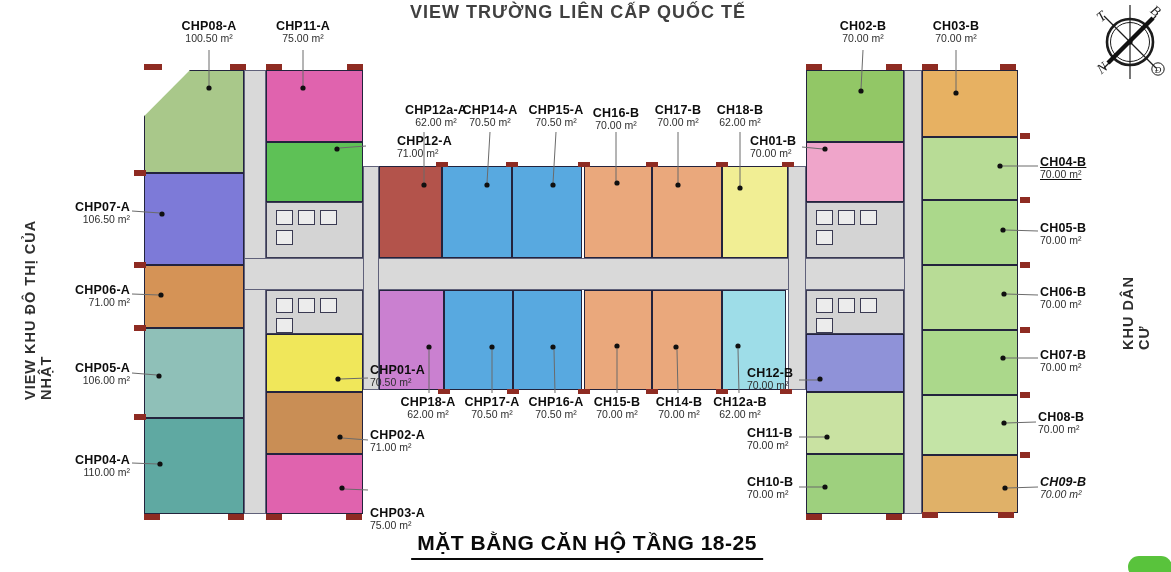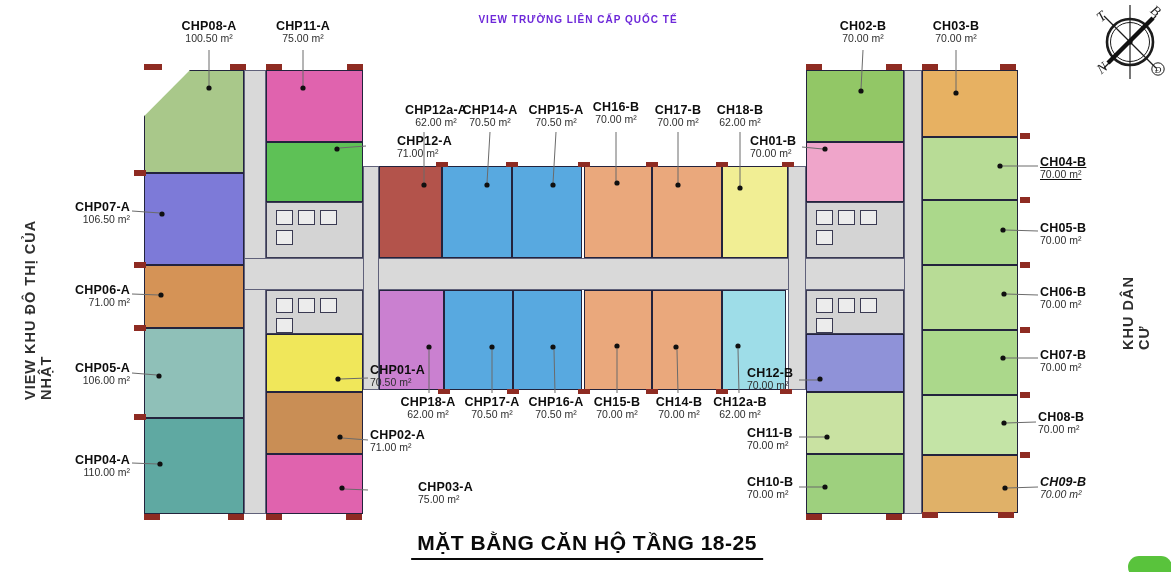--- a/index.html
+++ b/index.html
@@ -18,21 +18,21 @@
   #leaders{position:absolute;left:0;top:0;z-index:3;pointer-events:none;}
   #leaders line{stroke:#6b6b6b;stroke-width:1;}
   #leaders .dot{fill:#101010;}
   .plabel{position:absolute;z-index:4;line-height:1.12;white-space:nowrap;color:#0d0d0d;}
   .plabel .nm{display:block;font-weight:bold;font-size:12.5px;letter-spacing:.2px;}
   .plabel .ar{display:block;font-size:10.5px;color:#2e2e2e;}
   .plabel.c{transform:translateX(-50%);text-align:center;}
   .plabel.r{transform:translateX(-100%);text-align:right;}
   .plabel.l{text-align:left;}
   .viewtext{position:absolute;z-index:5;color:#2f2f2f;font-weight:bold;}
-  #top-view-label{left:578px;top:14px;transform:translateX(-50%);font-size:10px;letter-spacing:1px;color:#6d28d9;}
+  #top-view-label{left:578px;top:2px;transform:translateX(-50%);font-size:18px;letter-spacing:1px;color:#404040;}
   .vert{writing-mode:vertical-rl;transform:rotate(180deg);letter-spacing:1px;}
   #left-view-label{left:22px;top:210px;height:190px;font-size:14.5px;}
   #right-view-label{left:1120px;top:255px;height:95px;font-size:14.5px;}
   #sheet-title{position:absolute;left:587px;top:531px;transform:translateX(-50%);z-index:5;
     font-size:21px;font-weight:bold;color:#0a0a0a;letter-spacing:.5px;
     border-bottom:2.5px solid #0a0a0a;padding:0 6px 3px;}
   #compass{position:absolute;left:1089px;top:0px;z-index:5;}
   #compass .ln{stroke:#1c1c1c;}
   #compass text{font-family:"Liberation Serif","DejaVu Serif",serif;font-style:italic;fill:#1c1c1c;}
   #chat-button{position:absolute;left:1128px;top:556px;width:44px;height:22px;background:#59c33c;
@@ -172,21 +172,21 @@
         <span class="ar">62.00 m²</span>
       </div>
       <div class="plabel c" style="left: 490px; top: 103px;">
         <span class="nm">CHP14-A</span>
         <span class="ar">70.50 m²</span>
       </div>
       <div class="plabel c" style="left: 556px; top: 103px;">
         <span class="nm">CHP15-A</span>
         <span class="ar">70.50 m²</span>
       </div>
-      <div class="plabel c" style="left: 616px; top: 100px;">
+      <div class="plabel c" style="left: 616px; top: 106px;">
         <span class="nm">CH16-B</span>
         <span class="ar">70.00 m²</span>
       </div>
       <div class="plabel c" style="left: 678px; top: 103px;">
         <span class="nm">CH17-B</span>
         <span class="ar">70.00 m²</span>
       </div>
       <div class="plabel c" style="left: 740px; top: 103px;">
         <span class="nm">CH18-B</span>
         <span class="ar">62.00 m²</span>
@@ -232,21 +232,21 @@
         <span class="ar">62.00 m²</span>
       </div>
       <div class="plabel l" style="left: 370px; top: 428px;">
         <span class="nm">CHP02-A</span>
         <span class="ar">71.00 m²</span>
       </div>
       <div class="plabel l" style="left: 747px; top: 426px;">
         <span class="nm">CH11-B</span>
         <span class="ar">70.00 m²</span>
       </div>
-      <div class="plabel l" style="left: 370px; top: 480px; margin-left: 48px;">
+      <div class="plabel l" style="left: 370px; top: 506px;">
         <span class="nm">CHP03-A</span>
         <span class="ar">75.00 m²</span>
       </div>
       <div class="plabel l" style="left: 747px; top: 475px;">
         <span class="nm">CH10-B</span>
         <span class="ar">70.00 m²</span>
       </div>
       <div class="plabel r" style="left: 130px; top: 200px;">
         <span class="nm">CHP07-A</span>
         <span class="ar">106.50 m²</span>

